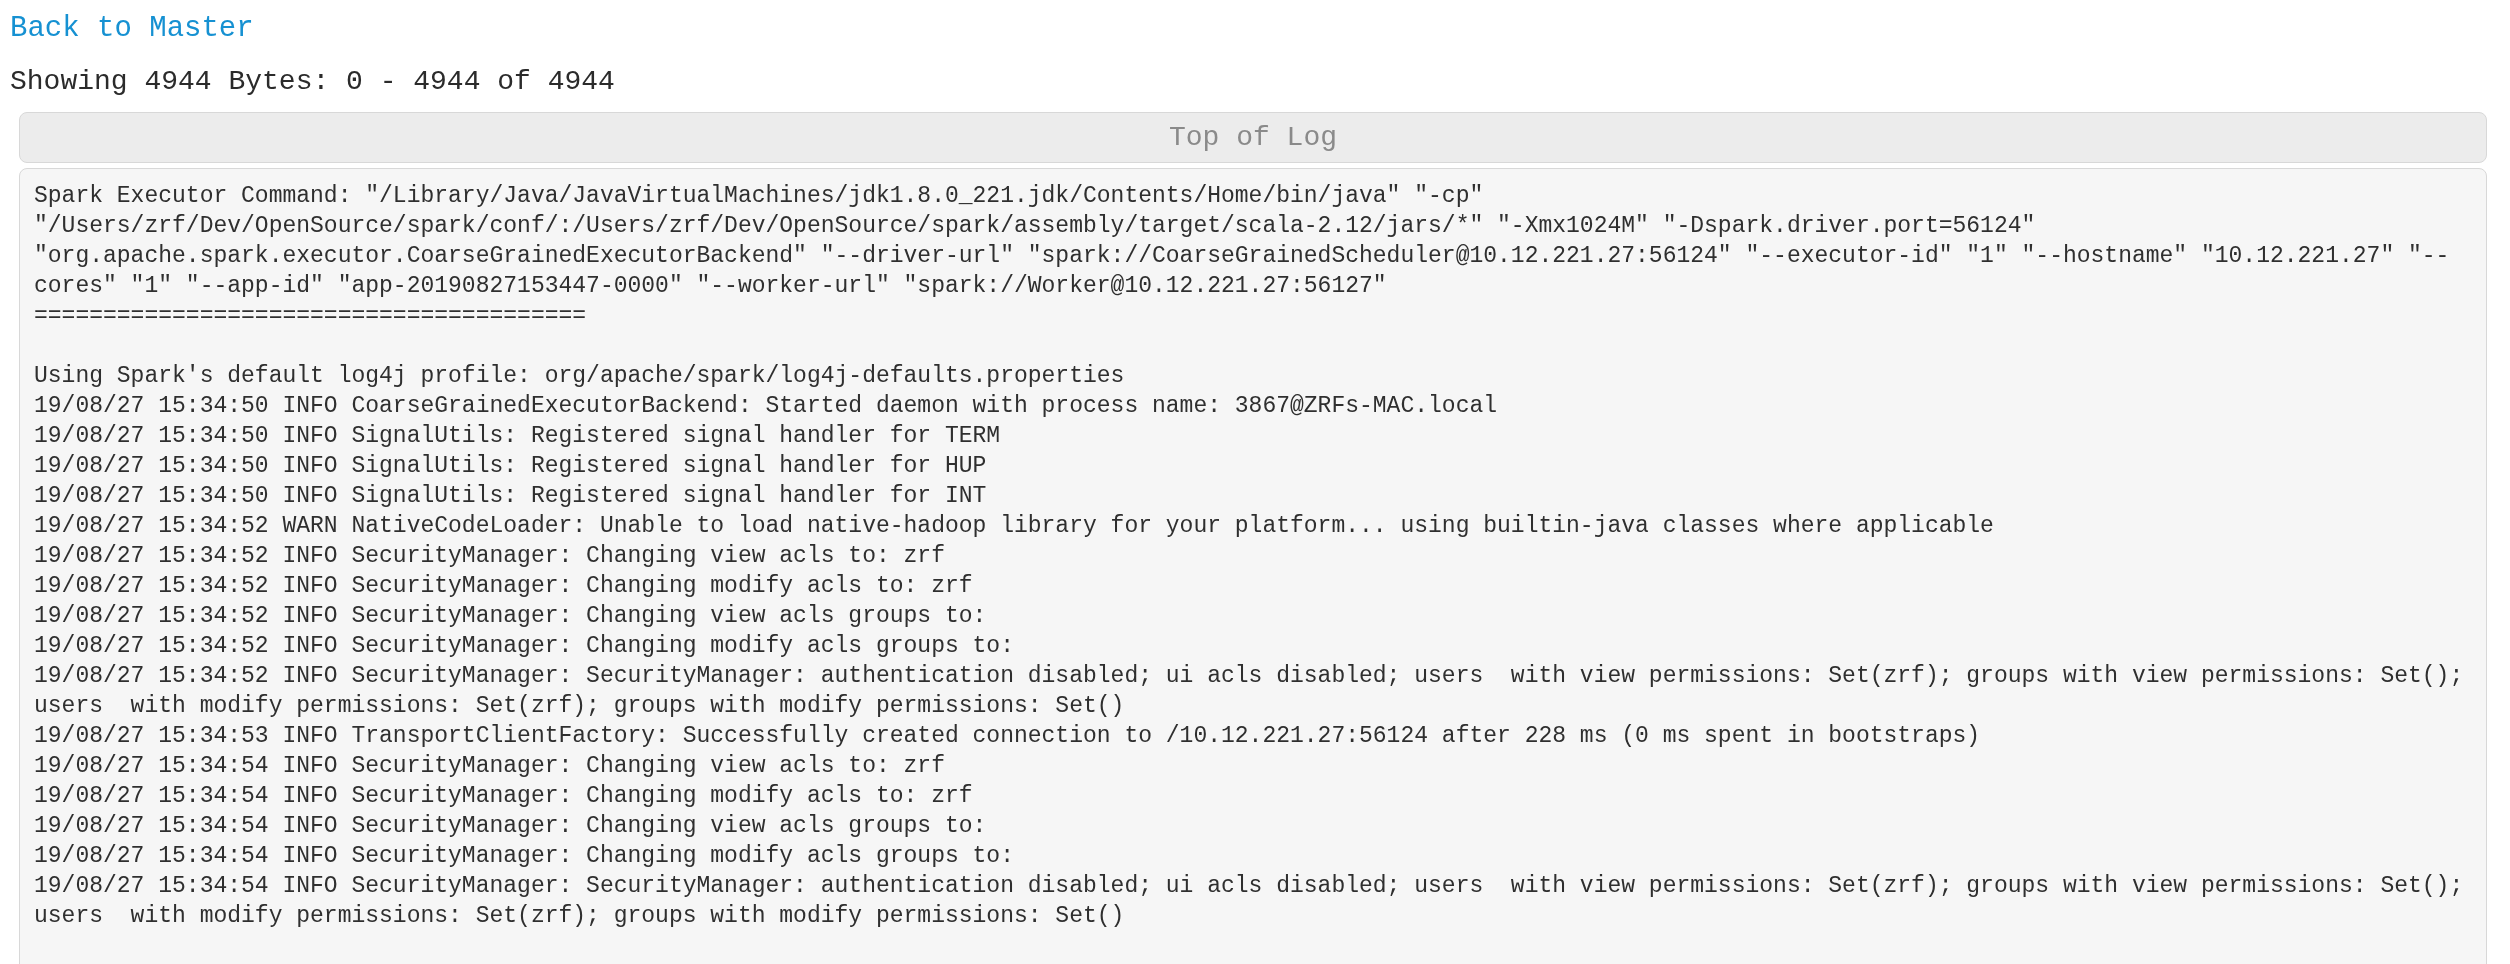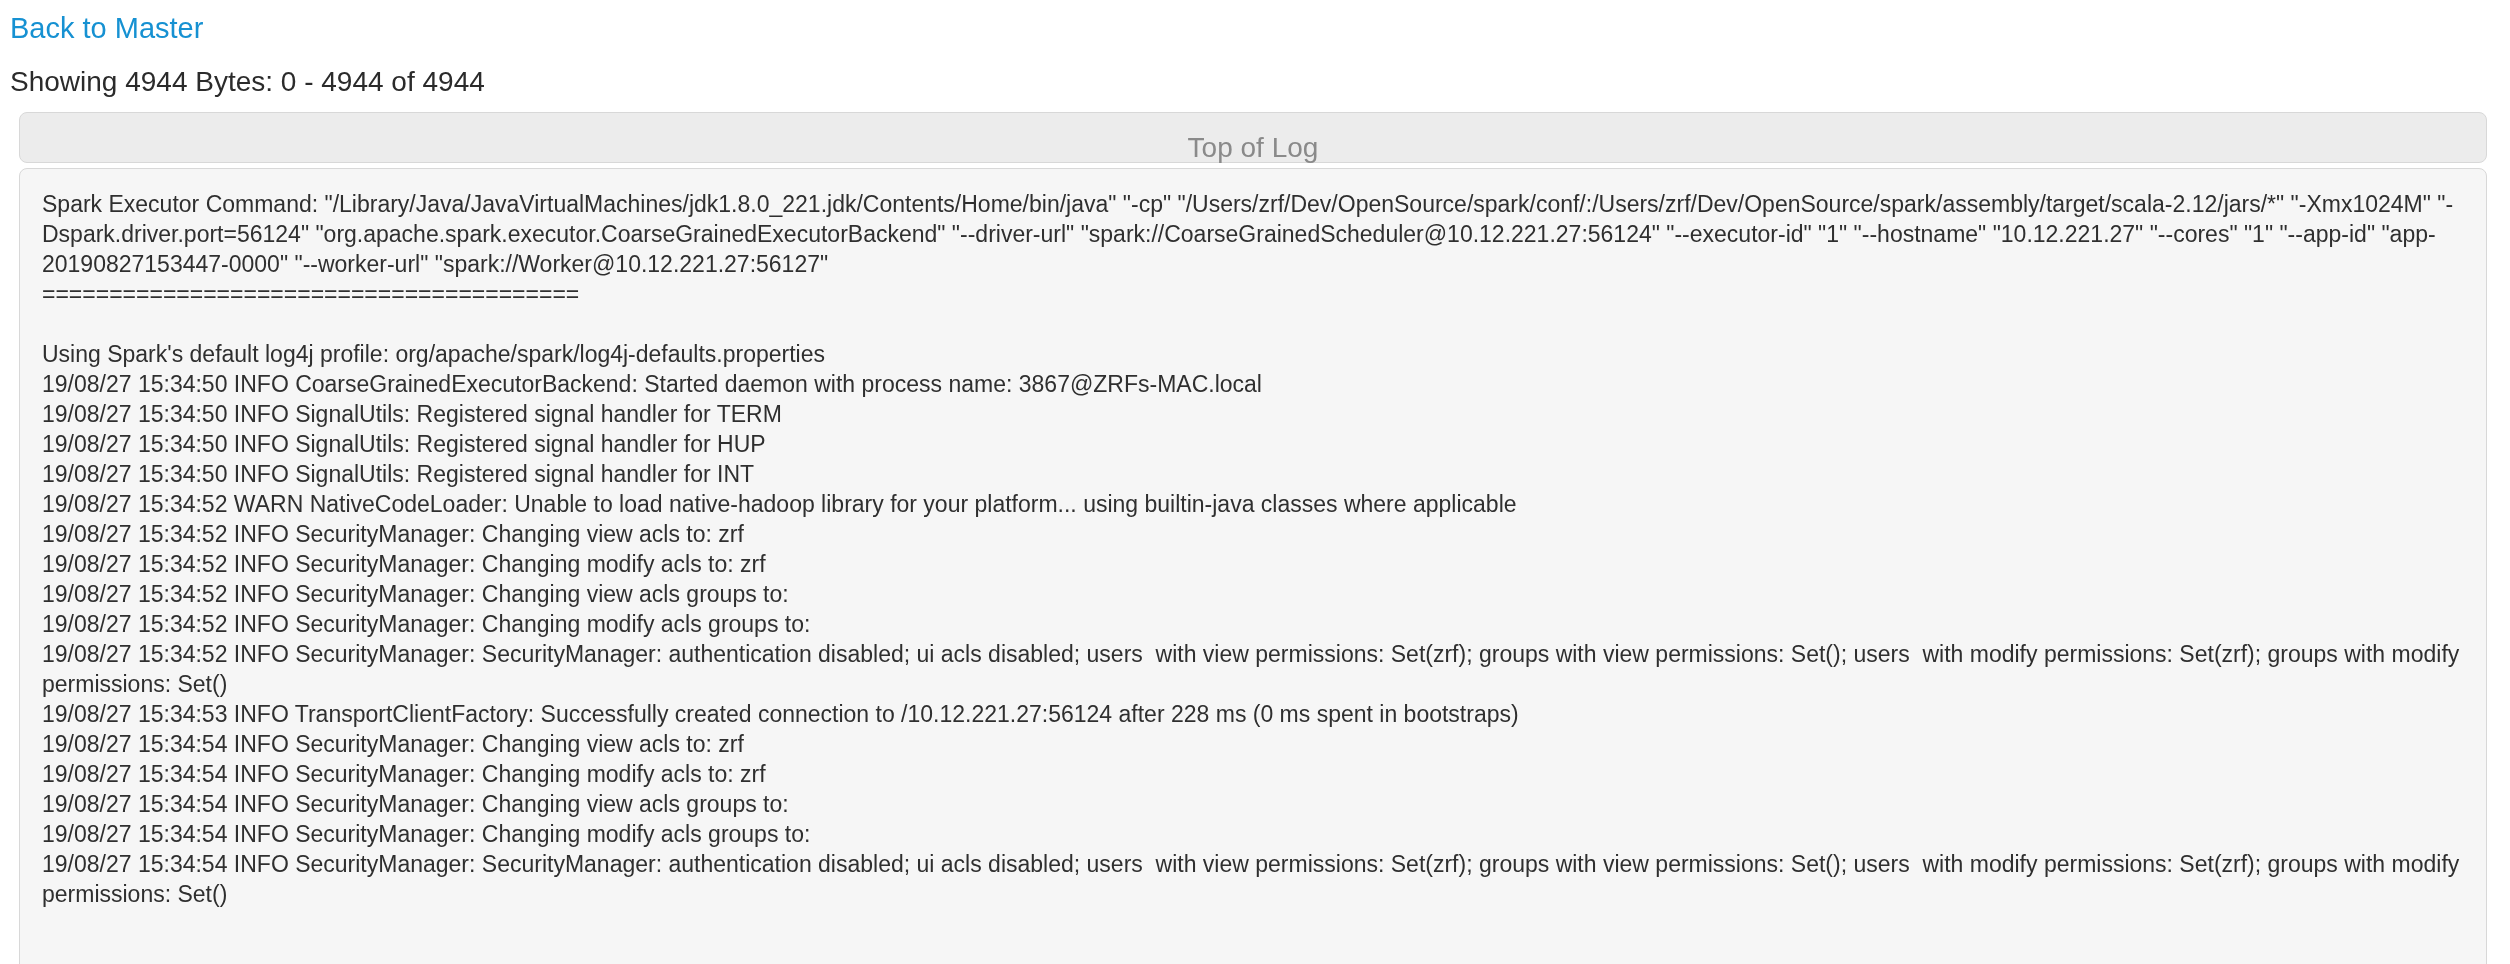--- a/index.html
+++ b/index.html
@@ -7,20 +7,21 @@
   body {
     font-family: "Liberation Sans", "DejaVu Sans", sans-serif;
     color: #2b2b2b;
   }
   .viewport {
     position: relative;
     width: 2510px;
     height: 964px;
     overflow: hidden;
     background: #ffffff;
+    font-family: Liberation Mono, monospace;
   }
   .back-link {
     display: inline-block;
     margin: 12px 0 0 10px;
     font-size: 29px;
     line-height: 33px;
     color: var(--link-blue, #1691d2);
     text-decoration: none;
     cursor: pointer;
   }
@@ -28,42 +29,42 @@
     margin: 20px 16px 0 10px;
     font-size: 28px;
     line-height: 34px;
     color: #2b2b2b;
   }
   .top-bar {
     display: block;
     width: 2468px;
     margin: 13px 0 0 19px;
     height: 51px;
-    padding: 10px;
+    padding: 0;
     background: var(--bar-bg, #ececec);
     border: 1px solid var(--border-color, #d8d8d8);
     border-radius: 8px;
     font-family: inherit;
     font-size: 28px;
     line-height: 49px;
     text-align: center;
     color: var(--bar-text, #8a8a8a);
     cursor: pointer;
   }
   .log-box {
     width: 2468px;
     margin: 5px 0 0 19px;
     min-height: 840px;
     background: var(--box-bg, #f6f6f6);
     border: 1px solid var(--border-color, #d8d8d8);
     border-radius: 8px;
     padding: 12px 14px;
   }
   .log-text {
-    margin: 8px;
+    margin: 0;
     font-family: inherit;
     font-size: 23px;
     line-height: 30px;
     color: var(--log-text, #2f2f2f);
     white-space: pre-wrap;
     overflow-wrap: break-word;
   }
 </style>
 </head>
 <body>

